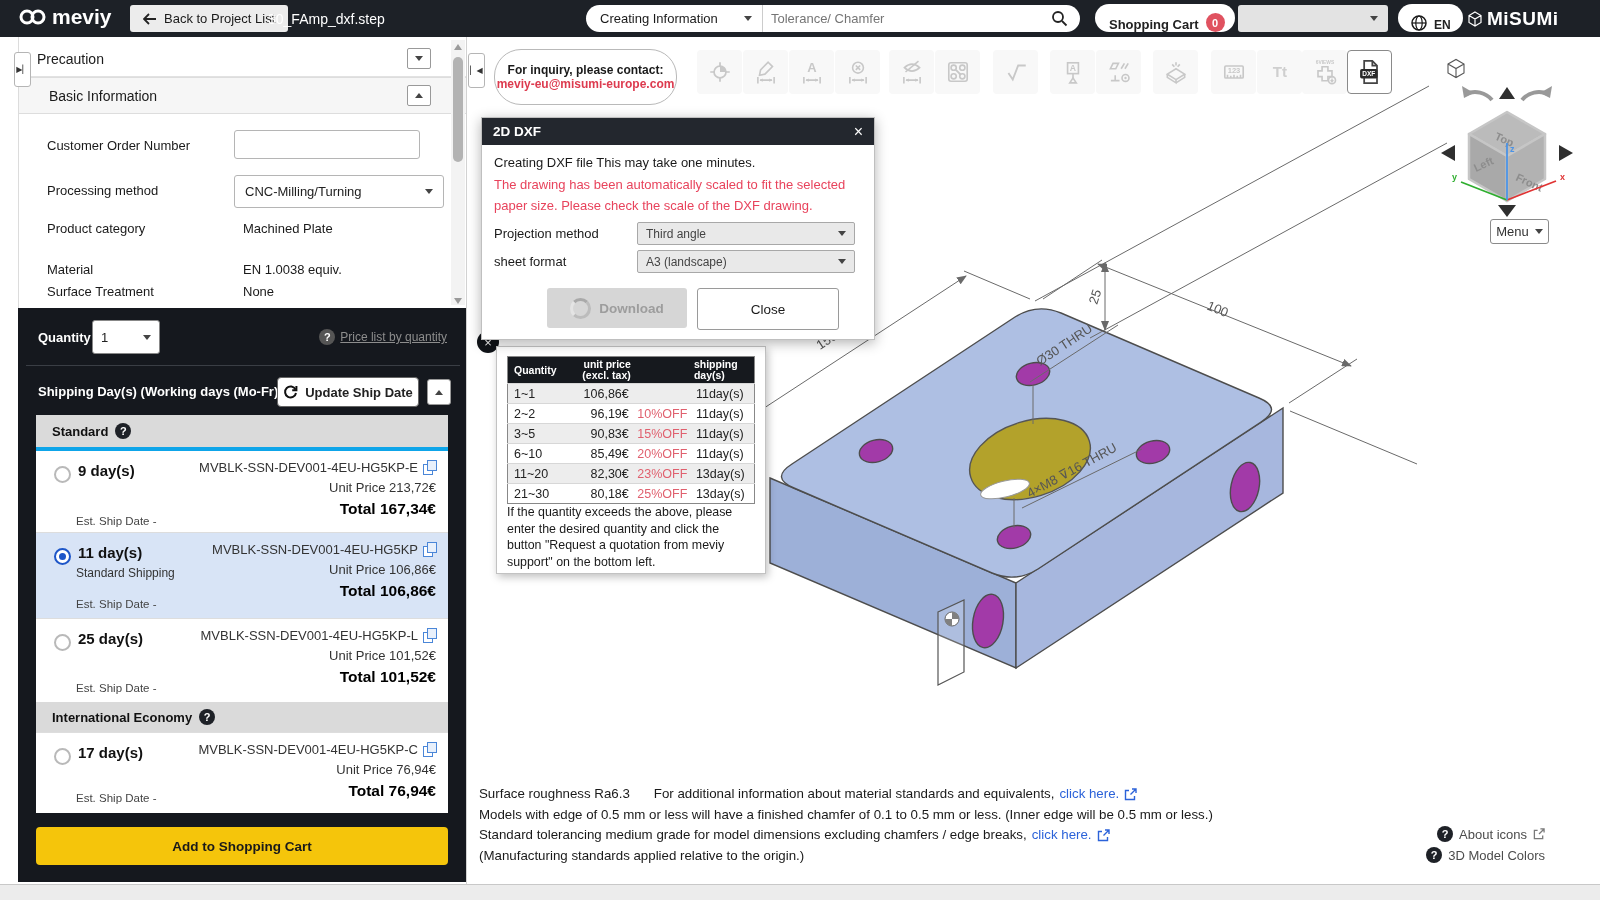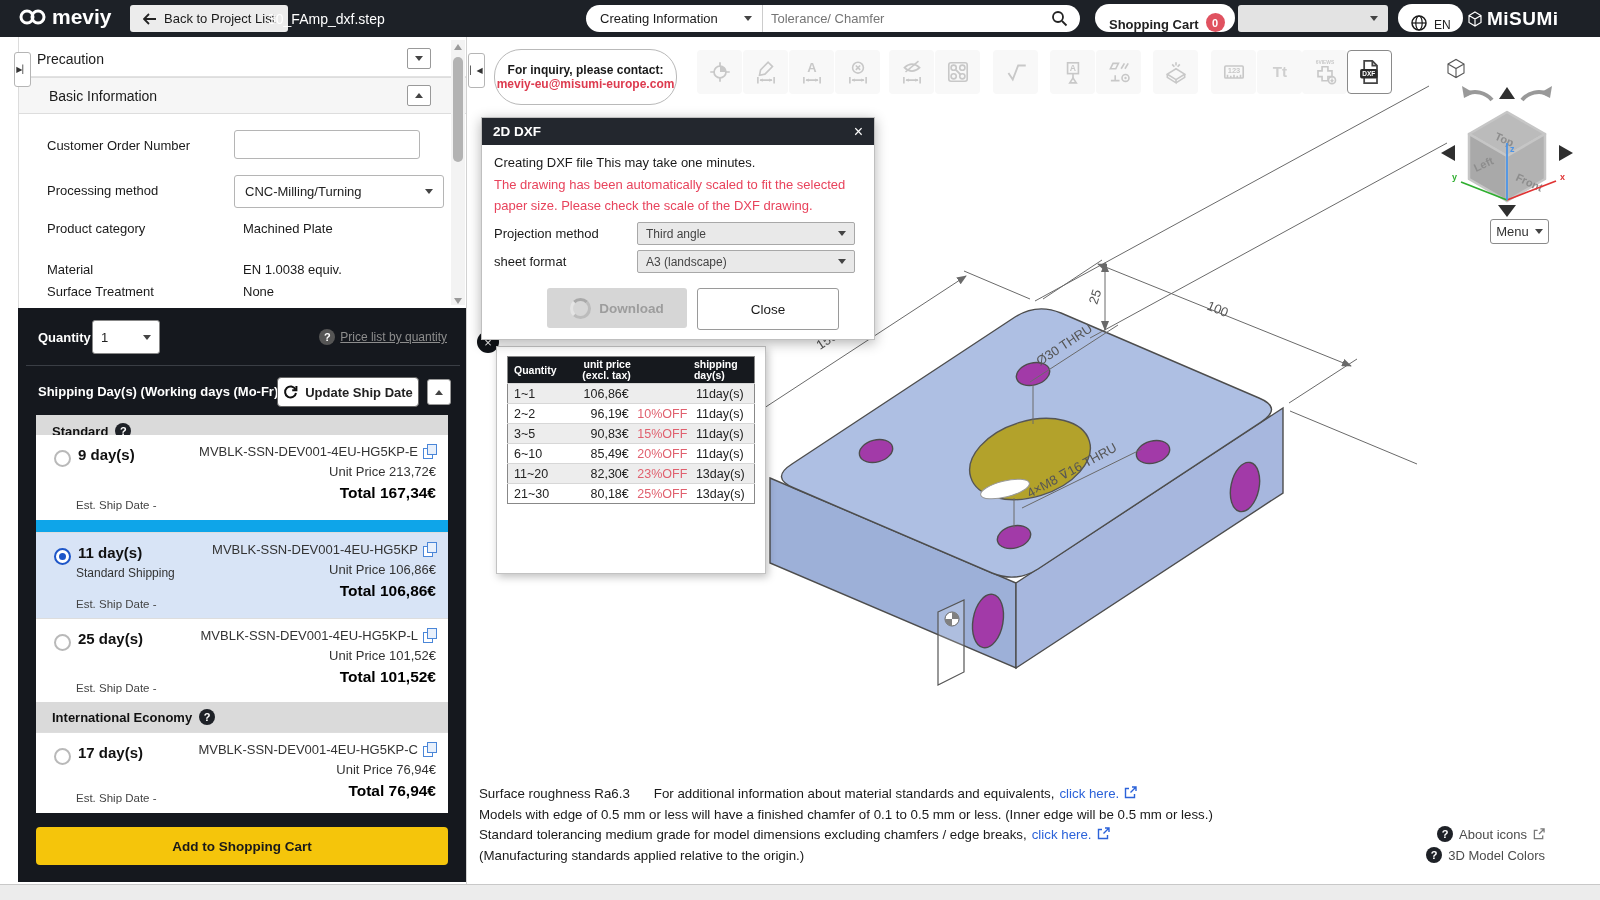--- a/index.html
+++ b/index.html
@@ -15,21 +15,21 @@
              display:flex;align-items:center}
   .techsel{width:152px;height:100%;display:flex;align-items:center;justify-content:space-between;
            padding:0 10px 0 14px;border-right:1px solid #ccc;font-size:13px;color:#1a1a1a;cursor:pointer}
   .searchin{flex:1;border:0;outline:0;font-size:13px;padding:0 8px;font-family:"Liberation Sans",sans-serif;background:transparent}
   .pill{background:#fff;border-radius:14px;display:flex;align-items:flex-end}
   .cartpill{position:absolute;left:1095px;top:4px;height:28px;padding:0 10px 0 14px;gap:7px;font-size:13px;font-weight:bold;cursor:pointer}
   .badge{width:19px;height:19px;border-radius:50%;background:#e05260;color:#fff;font-size:11px;font-weight:bold;
          display:flex;align-items:center;justify-content:center}
   .graysel{position:absolute;left:1238px;top:5px;width:130px;height:27px;background:#e3e3e3;border-radius:3px;
            display:flex;align-items:center;justify-content:flex-end;padding:0 10px;cursor:pointer}
-  .enpill{position:absolute;left:1398px;top:4px;height:28px;padding:0 12px;gap:6px;font-size:12px;font-weight:normal;cursor:pointer}
+  .enpill{position:absolute;left:1398px;top:4px;height:28px;padding:0 12px;gap:6px;font-size:12px;font-weight:bold;cursor:pointer}
   .brand{position:absolute;left:1468px;top:0;height:37px;display:flex;align-items:center;gap:5px;color:#fff;
          font-size:19px;font-weight:bold;letter-spacing:.5px}
   
   .cv{width:0;height:0;border-left:4px solid transparent;border-right:4px solid transparent;border-top:5px solid #444}
   .cvu{width:0;height:0;border-left:4px solid transparent;border-right:4px solid transparent;border-bottom:5px solid #444}
   
   .sidepanel{position:absolute;left:18px;top:37px;width:448px;height:271px;background:#fff;border-left:1px solid #dcdcdc}
   .srow{position:absolute;left:0;width:448px;display:flex;align-items:center}
   .togglebtn{position:absolute;width:22px;height:19px;background:#fff;border:1px solid #999;border-radius:2px;
              display:flex;align-items:center;justify-content:center;cursor:pointer}
@@ -112,21 +112,21 @@
   .ptab td{height:19px;padding:0 4px;border-top:1px solid #d7d7d7}
   .ptab tr.alt td{background:#ededed}
   .c1{text-align:left;padding-left:6px!important;width:56px}
   .c2{text-align:right;width:66px}
   .c3{text-align:center;color:#e0606e;width:52px}
   .c4{text-align:left;width:58px}
   .pnote{position:absolute;left:10px;top:157px;width:250px;font-size:12.4px;line-height:16.5px;color:#1a1a1a}
   .ptoggle{position:absolute;left:477px;top:331px;width:22px;height:22px;border-radius:50%;background:#101318;color:#fff;
            display:flex;align-items:center;justify-content:center;font-size:13px;cursor:pointer}
   
-  .fline{position:absolute;left:479px;font-size:13.3px;color:#1a1a1a;display:flex;align-items:flex-start;gap:5px;white-space:nowrap}
+  .fline{position:absolute;left:479px;font-size:13.3px;color:#1a1a1a;display:flex;align-items:flex-end;gap:5px;white-space:nowrap}
   .flink{color:#2b62d9;cursor:pointer}
   .help{position:absolute;right:55px;display:flex;align-items:center;gap:6px;color:#4c4c4c;font-size:13px;cursor:pointer}
   .bstrip{position:absolute;left:0;top:884px;width:1600px;height:16px;background:#ececec;border-top:1px solid #c8c8c8}
   .sbarrow-up{width:0;height:0;border-left:4px solid transparent;border-right:4px solid transparent;border-bottom:6px solid #9a9a9a}
   .sbarrow-dn{width:0;height:0;border-left:4px solid transparent;border-right:4px solid transparent;border-top:6px solid #9a9a9a}
 </style>
 </head>
 <body>
 
 <div id="stage">
@@ -244,21 +244,21 @@
     <div class="collbtn">
         <span class="cvu"></span>
       </div>
 
     <div class="shipcard">
       <div class="ghead" style="top:0;height:32px">
         <span>Standard</span>
         <span class="qm">?</span>
       </div>
 
-      <div class="opt" style="top:20px;height:85px;border-top:none">
+      <div class="opt" style="top:36px;height:85px;border-top:none">
         <span class="radio"></span>
         <span class="days">9 day(s)</span>
         <span class="part">
             <span>MVBLK-SSN-DEV001-4EU-HG5KP-E</span>
             <span class="cpi"></span>
           </span>
         <span class="unit">Unit Price 213,72€</span>
         <span class="est">Est. Ship Date -</span>
         <span class="total">Total 167,34€</span>
       </div>
@@ -564,20 +564,21 @@
             <td class="c4">13day(s)</td>
           </tr>
       <tr>
             <td class="c1">21~30</td>
             <td class="c2">80,18€</td>
             <td class="c3">25%OFF</td>
             <td class="c4">13day(s)</td>
           </tr>
     </tbody>
       </table>
+    <div class="pnote">If the quantity exceeds the above, please enter the desired quantity and click the button "Request a quotation from meviy support" on the bottom left.</div>
   </div>
 
   <div class="dialog">
     <div class="dlghead">
       <span class="t">2D DXF</span>
       <span class="x">×</span>
     </div>
     <div class="dlgtxt" style="top:37px">Creating DXF file This may take one minutes.</div>
     <div class="warn">The drawing has been automatically scaled to fit the selected paper size. Please check the scale of the DXF drawing.</div>
     <div class="dlgtxt" style="top:108px">Projection method</div>

